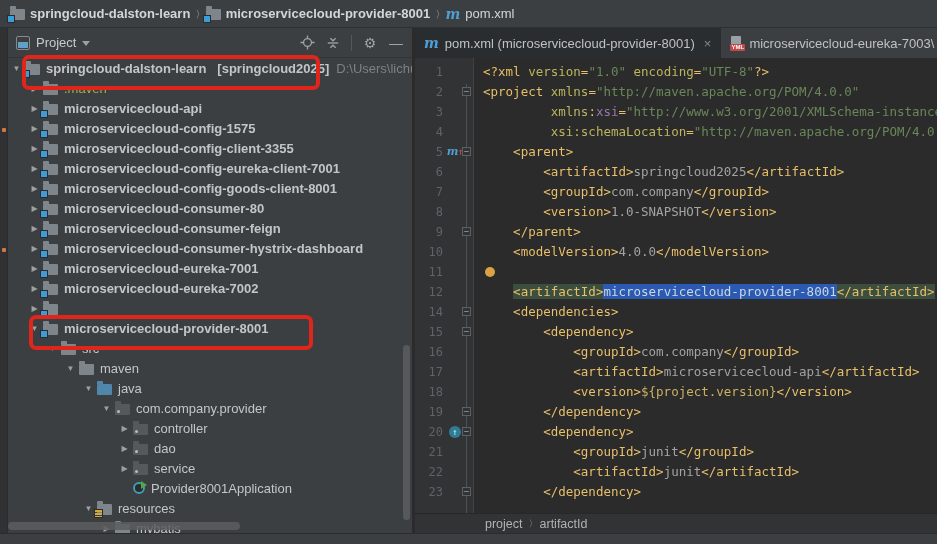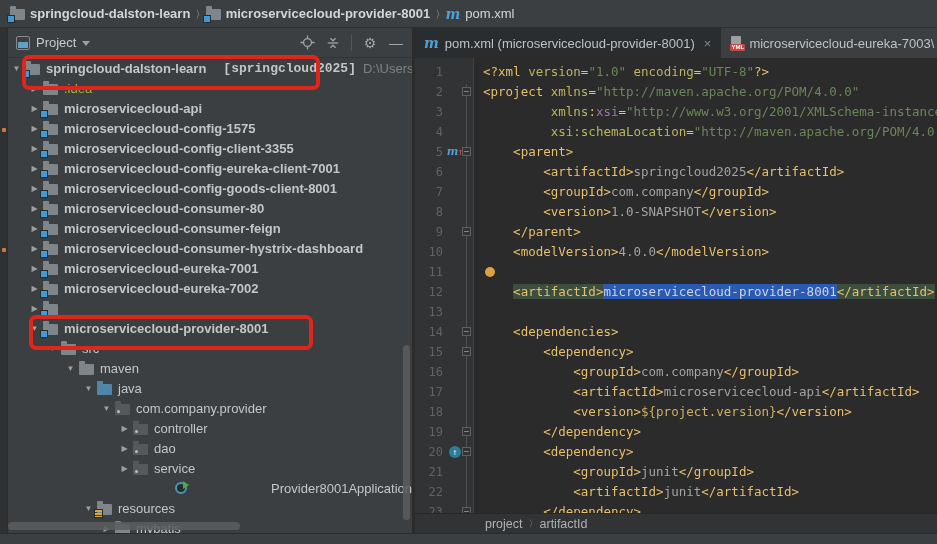--- a/index.html
+++ b/index.html
@@ -46,21 +46,21 @@
   #project-header .spacer{flex:1;}
   .hicon{display:flex;align-items:center;justify-content:center;width:20px;height:20px;color:#a0a3a5;font-size:14px;}
   .hsep{width:1px;height:16px;background:#55585a;margin:0 2px;}
 
   #tree{position:absolute;left:0;top:30px;right:0;bottom:0;overflow:hidden;}
   .trow{display:flex;align-items:center;height:20px;font-size:13px;color:#c3c6c8;white-space:nowrap;}
   .trow .arrow{width:17px;text-align:center;color:#9da0a2;font-size:8px;flex:none;}
   .trow .lbl{margin-left:6px;}
   .trow .lbl.bold{font-weight:bold;}
   .trow .lbl.idea{color:#a8ad45;}
-  .trow .bracket{font-weight:bold;margin-left:17px;font-family:Liberation Mono, monospace;}
+  .trow .bracket{font-weight:bold;margin-left:11px;}
   .trow .path{color:#7d8184;margin-left:7px;font-weight:normal;}
 
   
   #tree-vscroll{position:absolute;left:403px;top:345px;width:7px;height:175px;background:#5a5d5f;border-radius:4px;z-index:6;opacity:.85;}
   #tree-hscroll{position:absolute;left:8px;top:522px;width:232px;height:8px;background:#5a5d5f;border-radius:4px;z-index:6;opacity:.85;}
 
   
   #splitter{position:absolute;left:412px;top:28px;width:3px;height:516px;background:#2b2b2b;}
 
   
@@ -162,21 +162,21 @@
         <div class="trow" style="padding-left: 0px;">
           <span class="arrow">▼</span>
           <span class="fld mod"></span>
           <span class="lbl bold">springcloud-dalston-learn</span>
           <span class="bracket">[springcloud2025]</span>
           <span class="path">D:\Users\lichuan</span>
         </div>
         <div class="trow" style="padding-left: 18px;">
           <span class="arrow">▶</span>
           <span class="fld"></span>
-          <span class="lbl idea">.idea</span>
+          <span class="lbl idea">.maven</span>
         </div>
         <div class="trow" style="padding-left: 18px;">
           <span class="arrow">▶</span>
           <span class="fld mod"></span>
           <span class="lbl bold">microservicecloud-api</span>
         </div>
         <div class="trow" style="padding-left: 18px;">
           <span class="arrow">▶</span>
           <span class="fld mod"></span>
           <span class="lbl bold">microservicecloud-config-1575</span>
@@ -258,21 +258,21 @@
         <div class="trow" style="padding-left: 108px;">
           <span class="arrow">▶</span>
           <span class="fld pkg"></span>
           <span class="lbl">dao</span>
         </div>
         <div class="trow" style="padding-left: 108px;">
           <span class="arrow">▶</span>
           <span class="fld pkg"></span>
           <span class="lbl">service</span>
         </div>
-        <div class="trow" style="padding-left: 71px; justify-content: space-between;">
+        <div class="trow" style="padding-left: 108px;">
           <span class="arrow"></span>
           <span class="booticon"></span>
           <span class="lbl">Provider8001Application</span>
         </div>
         <div class="trow" style="padding-left: 72px;">
           <span class="arrow">▼</span>
           <span class="fld res"></span>
           <span class="lbl">resources</span>
         </div>
         <div class="trow" style="padding-left: 90px;">
@@ -309,21 +309,20 @@
           <div class="cl"><span class="ln">3</span><span class="ct"><span class="tk-plain">         </span><span class="tk-attr">xmlns</span><span class="tk-tag">:</span><span class="tk-ns">xsi</span><span class="tk-tag">=</span><span class="tk-str">"http://www.w3.org/2001/XMLSchema-instance"</span></span></div>
           <div class="cl"><span class="ln">4</span><span class="ct"><span class="tk-plain">         </span><span class="tk-attr">xsi:schemaLocation</span><span class="tk-tag">=</span><span class="tk-str">"http://maven.apache.org/POM/4.0.0 htt</span></span></div>
           <div class="cl"><span class="ln">5</span><span class="gic mvnup"><span class="m">m</span><span class="up">↑</span></span><span class="fold open">−</span><span class="ct"><span class="tk-plain">    </span><span class="tk-tag">&lt;parent&gt;</span></span></div>
           <div class="cl"><span class="ln">6</span><span class="ct"><span class="tk-plain">        </span><span class="tk-tag">&lt;artifactId&gt;</span><span class="tk-txt">springcloud2025</span><span class="tk-tag">&lt;/artifactId&gt;</span></span></div>
           <div class="cl"><span class="ln">7</span><span class="ct"><span class="tk-plain">        </span><span class="tk-tag">&lt;groupId&gt;</span><span class="tk-txt">com.company</span><span class="tk-tag">&lt;/groupId&gt;</span></span></div>
           <div class="cl"><span class="ln">8</span><span class="ct"><span class="tk-plain">        </span><span class="tk-tag">&lt;version&gt;</span><span class="tk-txt">1.0-SNAPSHOT</span><span class="tk-tag">&lt;/version&gt;</span></span></div>
           <div class="cl"><span class="ln">9</span><span class="fold end">−</span><span class="ct"><span class="tk-plain">    </span><span class="tk-tag">&lt;/parent&gt;</span></span></div>
           <div class="cl"><span class="ln">10</span><span class="ct"><span class="tk-plain">    </span><span class="tk-tag">&lt;modelVersion&gt;</span><span class="tk-txt">4.0.0</span><span class="tk-tag">&lt;/modelVersion&gt;</span></span></div>
           <div class="cl"><span class="ln">11</span><span class="ct"><span class="bulb"></span></span></div>
           <div class="cl"><span class="ln">12</span><span class="ct"><span class="tk-plain">    </span><span class="tk-taghl">&lt;artifactId&gt;</span><span class="tk-sel">microservicecloud-provider-8001</span><span class="tk-taghl">&lt;/artifactId&gt;</span></span></div>
-          <div class="cl"><span class="ln">13</span><span class="ct"></span></div>
           <div class="cl"><span class="ln">14</span><span class="fold open">−</span><span class="ct"><span class="tk-plain">    </span><span class="tk-tag">&lt;dependencies&gt;</span></span></div>
           <div class="cl"><span class="ln">15</span><span class="fold open">−</span><span class="ct"><span class="tk-plain">        </span><span class="tk-tag">&lt;dependency&gt;</span></span></div>
           <div class="cl"><span class="ln">16</span><span class="ct"><span class="tk-plain">            </span><span class="tk-tag">&lt;groupId&gt;</span><span class="tk-txt">com.company</span><span class="tk-tag">&lt;/groupId&gt;</span></span></div>
           <div class="cl"><span class="ln">17</span><span class="ct"><span class="tk-plain">            </span><span class="tk-tag">&lt;artifactId&gt;</span><span class="tk-txt">microservicecloud-api</span><span class="tk-tag">&lt;/artifactId&gt;</span></span></div>
           <div class="cl"><span class="ln">18</span><span class="ct"><span class="tk-plain">            </span><span class="tk-tag">&lt;version&gt;</span><span class="tk-var">${project.version}</span><span class="tk-tag">&lt;/version&gt;</span></span></div>
           <div class="cl"><span class="ln">19</span><span class="fold end">−</span><span class="ct"><span class="tk-plain">        </span><span class="tk-tag">&lt;/dependency&gt;</span></span></div>
           <div class="cl"><span class="ln">20</span><span class="gic"><span class="ovr">↑</span></span><span class="fold open">−</span><span class="ct"><span class="tk-plain">        </span><span class="tk-tag">&lt;dependency&gt;</span></span></div>
           <div class="cl"><span class="ln">21</span><span class="ct"><span class="tk-plain">            </span><span class="tk-tag">&lt;groupId&gt;</span><span class="tk-txt">junit</span><span class="tk-tag">&lt;/groupId&gt;</span></span></div>
           <div class="cl"><span class="ln">22</span><span class="ct"><span class="tk-plain">            </span><span class="tk-tag">&lt;artifactId&gt;</span><span class="tk-txt">junit</span><span class="tk-tag">&lt;/artifactId&gt;</span></span></div>
           <div class="cl"><span class="ln">23</span><span class="fold end">−</span><span class="ct"><span class="tk-plain">        </span><span class="tk-tag">&lt;/dependency&gt;</span></span></div>

